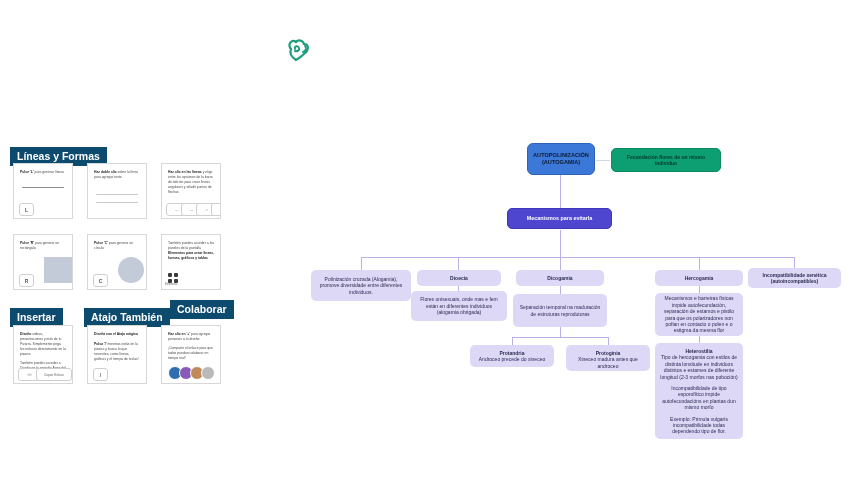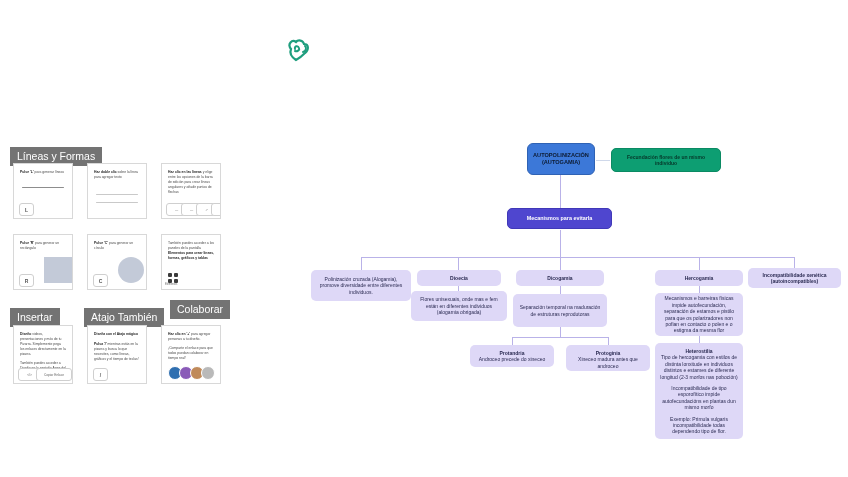--- a/index.html
+++ b/index.html
@@ -14,21 +14,21 @@
   .doodle{position:absolute;left:284px;top:36px;width:28px;height:28px;}
 
   
   .tips-title{
     position:absolute;left:10px;top:96px;width:182px;height:44px;
     background:#8c8c8c;color:#ffffff;display:flex;align-items:center;
     justify-content:center;text-align:center;font-weight:bold;font-size:15px;
     line-height:1.25;letter-spacing:.2px;padding:0 6px;box-sizing:border-box;
   }
   .sec-head{
-    position:absolute;background:#737373;color:#ffffff;font-weight:normal;
+    position:absolute;background:#0c4a6e;color:#ffffff;font-weight:bold;
     font-size:10.5px;padding:3px 7px 4px 7px;white-space:nowrap;
   }
   .card{
     position:absolute;background:#ffffff;border:1px solid #d8d8d8;
     box-sizing:border-box;padding:6px 6px 5px 6px;overflow:hidden;
   }
   .card .ctxt{
     font-size:3.4px;line-height:1.45;color:#4a4a4a;display:block;
     word-break:break-word;
   }

